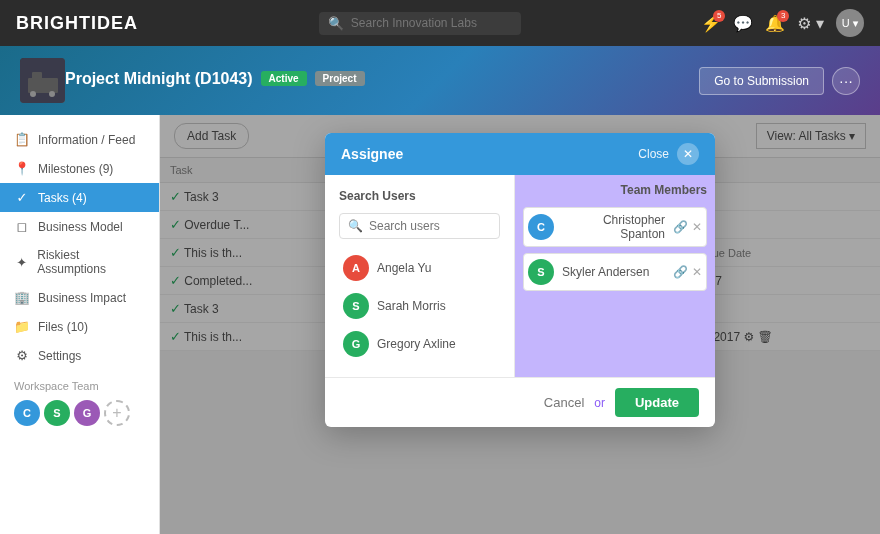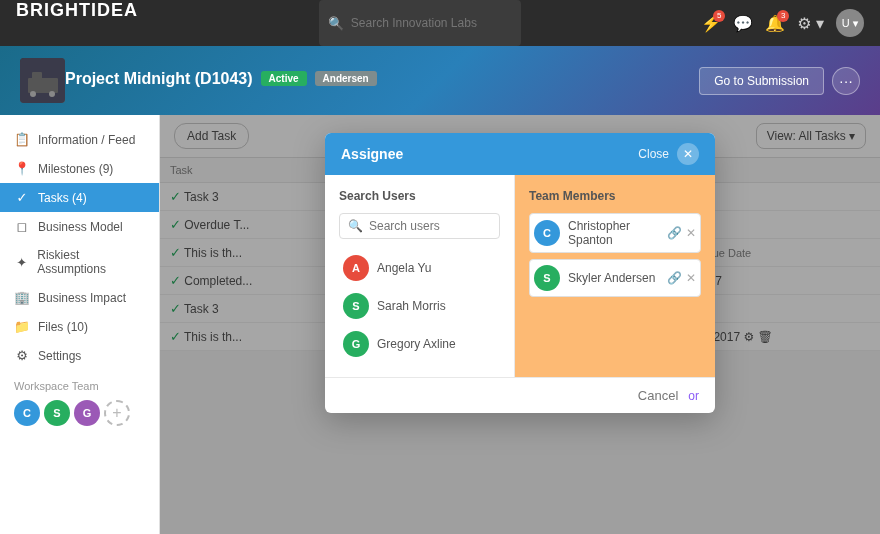--- a/index.html
+++ b/index.html
@@ -3,20 +3,21 @@
   <meta charset="utf-8">
   <style>
     * { box-sizing: border-box; margin: 0; padding: 0; }
     body { font-family: -apple-system, BlinkMacSystemFont, 'Segoe UI', sans-serif; font-size: 13px; background: #e8e8e8; width: 880px; height: 534px; overflow: hidden; }
 
     
     .top-nav {
       background: #2c2c2c;
       height: 46px;
       display: flex;
+      align-items: center;
       padding: 0 16px;
       justify-content: space-between;
     }
     .top-nav-logo { color: white; font-size: 18px; font-weight: bold; letter-spacing: 1px; }
     .top-nav-search {
       display: flex;
       align-items: center;
       background: #3c3c3c;
       border-radius: 4px;
       padding: 4px 10px;
@@ -190,21 +191,21 @@
       padding: 5px 12px;
       border-radius: 12px;
       cursor: pointer;
       font-size: 12px;
       color: #555;
     }
     .btn-view {
       background: white;
       border: 1px solid #ccc;
       padding: 5px 10px;
-      border-radius: 8px;
+      border-radius: 0;
       cursor: pointer;
       font-size: 12px;
       color: #555;
       margin-left: auto;
     }
     .task-table { width: 100%; border-collapse: collapse; }
     .task-table th {
       background: #f9f9f9;
       text-align: left;
       padding: 6px 10px;
@@ -277,22 +278,23 @@
       gap: 0;
       padding: 0;
     }
     .modal-left {
       width: 190px;
       padding: 14px;
       border-right: 1px solid #e8e8e8;
     }
     .modal-right {
       flex: 1;
-      padding: 14px;
-      background: #fdba74;
+      padding: 8px;
+      background: #c4b5fd;
+      text-align: right;
     }
     .modal-section-title {
       font-size: 12px;
       font-weight: 600;
       color: #555;
       margin-bottom: 10px;
     }
     .search-box {
       display: flex;
       align-items: center;
@@ -408,21 +410,21 @@
           <rect x="12" y="14" width="10" height="8" fill="#555" rx="1"></rect>
           <circle cx="13" cy="36" r="3" fill="#888"></circle>
           <circle cx="32" cy="36" r="3" fill="#888"></circle>
         </svg>
       </div>
     </div>
     <div class="project-info">
       <div class="project-title-row">
         <span class="project-title">Project Midnight (D1043)</span>
         <span class="badge badge-active">Active</span>
-        <span class="badge badge-private">Andersen</span>
+        <span class="badge badge-private">Project</span>
       </div>
     </div>
   </div>
   <div class="project-header-right">
     <button class="btn-submission">Go to Submission</button>
     <button class="btn-more">···</button>
   </div>
 </div>
 
 <div class="main-layout">
@@ -596,18 +598,19 @@
                 <span class="team-member-action">🔗</span>
                 <span class="team-member-action">✕</span>
               </div>
             </div>
           </div>
         </div>
 
         <div class="modal-footer">
           <button class="btn-cancel">Cancel</button>
           <span class="footer-or">or</span>
+          <button class="btn-update">Update</button>
         </div>
       </div>
     </div>
 
   </div>
 </div>
 
 </body></html>

